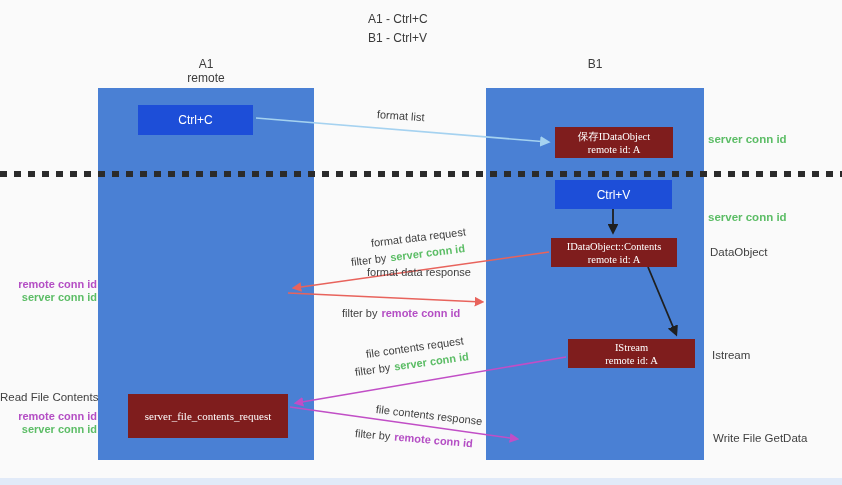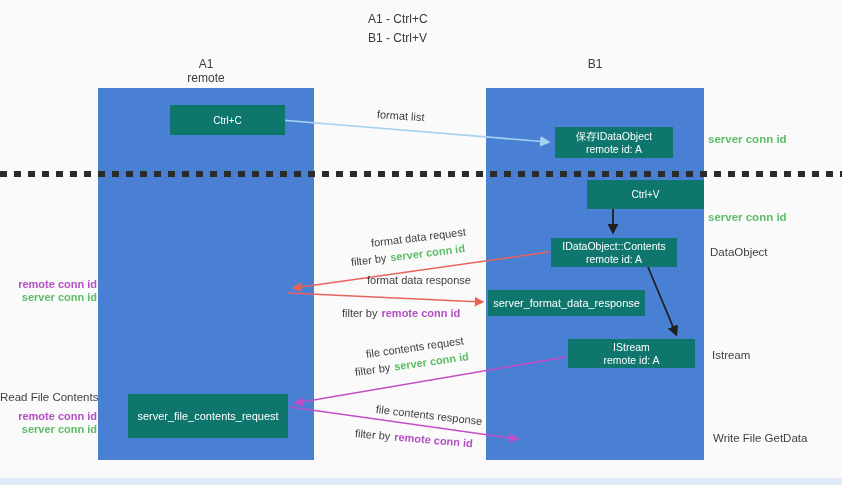--- a/index.html
+++ b/index.html
@@ -31,22 +31,22 @@
   .bottom-strip {
     position:absolute; left:0; top:478px; width:842px; height:7px;
     background:#e1eaf8;
   }
   .arrows { position:absolute; left:0; top:0; }
   .node {
     position:absolute; display:flex; flex-direction:column;
     align-items:center; justify-content:center;
     color:#ffffff; text-align:center;
   }
-  .node.green { background:#0f766e; font-size:10px;margin-left:32px; }
-  .node.orange { background:#0f766e; font-size:11px; }
+  .node.green { background:#1d4ed8; font-size:12px; }
+  .node.orange { background:#7f1d1d; font-size:11px;font-family:Liberation Serif, serif; }
   .node .l2line { font-size:10.5px; line-height:13px; }
   .arrow-label {
     position:absolute; font-size:11px; color:#3f3f3f;
     white-space:nowrap; transform-origin:left center;
   }
   .side-label {
     position:absolute; font-size:11.5px; color:#3f3f3f; white-space:nowrap;
   }
   .left-label {
     position:absolute; left:0; width:97px; text-align:right;
@@ -121,42 +121,39 @@
   <div class="node green" style="left:555px;top:180px;width:117px;height:29px">
     <span>Ctrl+V</span>
   </div>
 
   <div class="node orange" style="left:551px;top:238px;width:126px;height:29px">
     <div class="l2line">IDataObject::Contents</div>
     <div class="l2line">remote id: A</div>
   </div>
 
 
-  <div class="node orange" style="left:488px;top:290px;width:157px;height:26px">
-    <span>server_format_data_response</span>
-  </div>
 
   <div class="node orange" style="left:568px;top:339px;width:127px;height:29px">
     <div class="l2line">IStream</div>
     <div class="l2line">remote id: A</div>
   </div>
 
   <div class="node orange" style="left:128px;top:394px;width:160px;height:44px">
     <span>server_file_contents_request</span>
   </div>
 
 
   <div class="arrow-label rot-p4" style="left:377px;top:108px">format list</div>
 
   <div class="arrow-label rot-m7" style="left:371px;top:237px">format data request</div>
   <div class="arrow-label rot-m7" style="left:351px;top:256px">
     <span class="dark-text gap">filter by</span><span class="green-text">server conn id</span>
   </div>
 
-  <div class="arrow-label" style="left:367px;top:274px">format data response</div>
+  <div class="arrow-label" style="left:367px;top:266px">format data response</div>
   <div class="arrow-label" style="left:342px;top:307px">
     <span class="dark-text gap">filter by</span><span class="purple-text">remote conn id</span>
   </div>
 
   <div class="arrow-label rot-m8" style="left:366px;top:348px">file contents request</div>
   <div class="arrow-label rot-m8" style="left:355px;top:366px">
     <span class="dark-text gap">filter by</span><span class="green-text">server conn id</span>
   </div>
 
   <div class="arrow-label rot-p6" style="left:376px;top:403px">file contents response</div>

